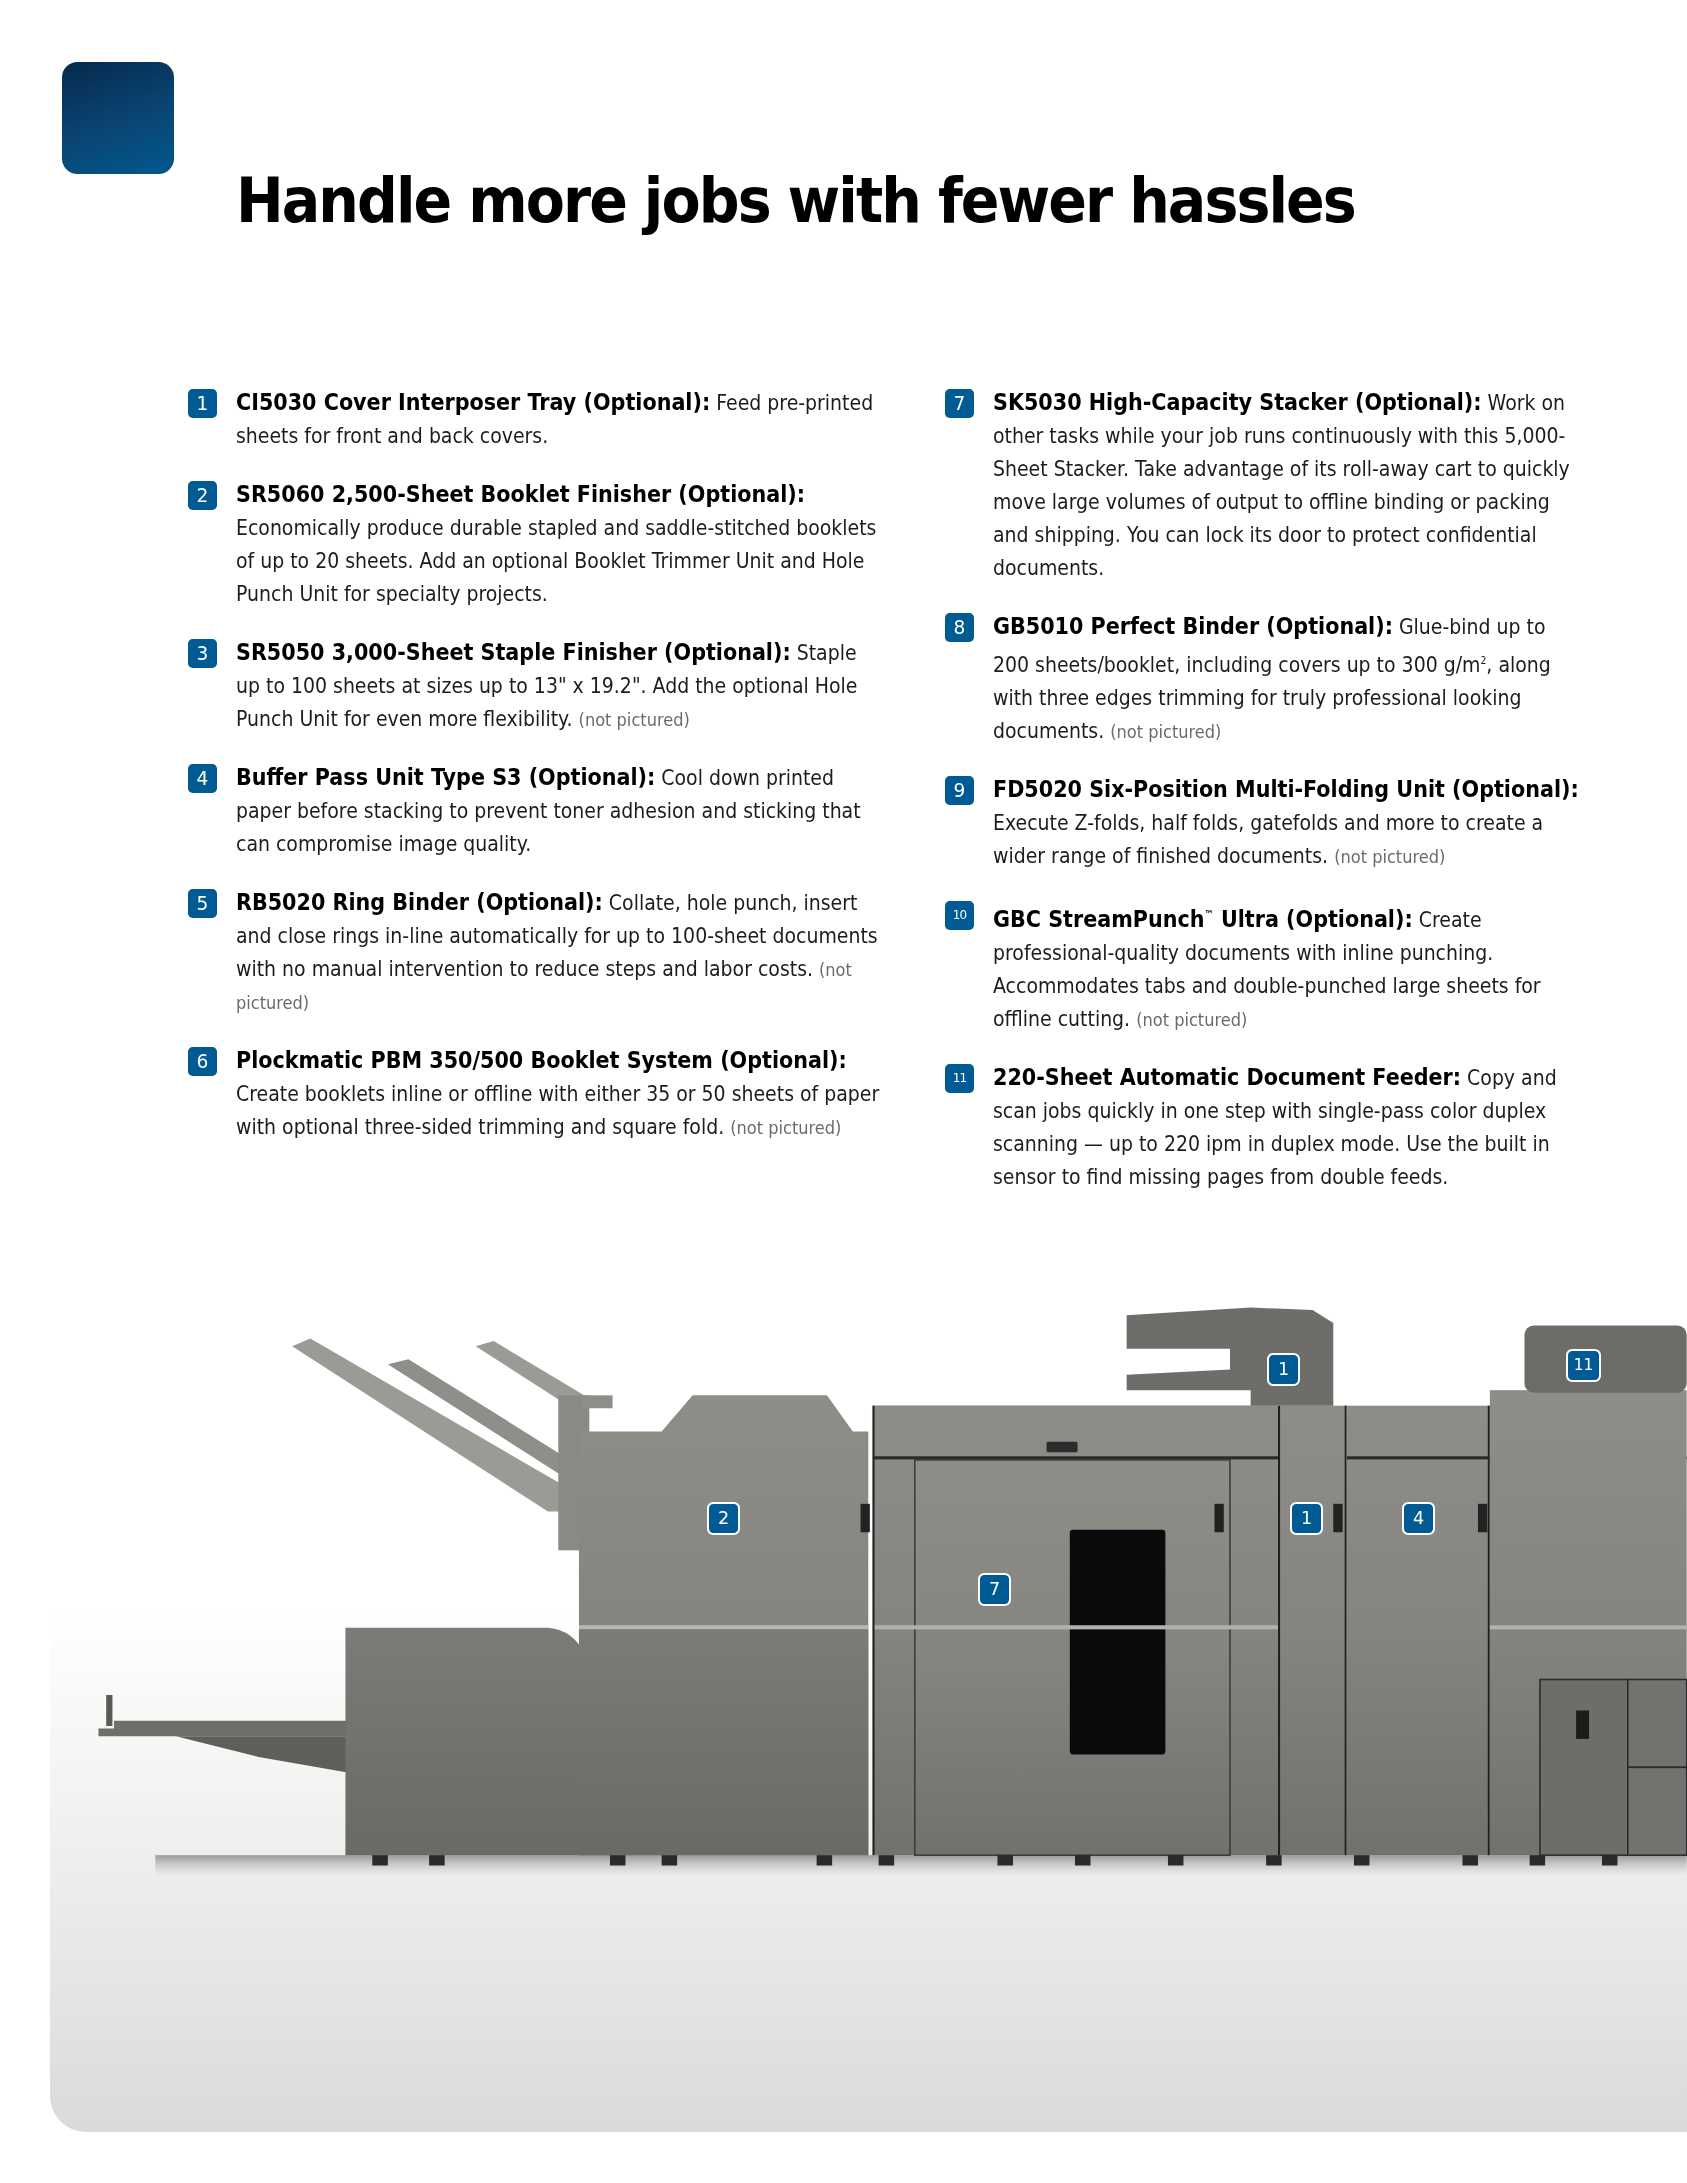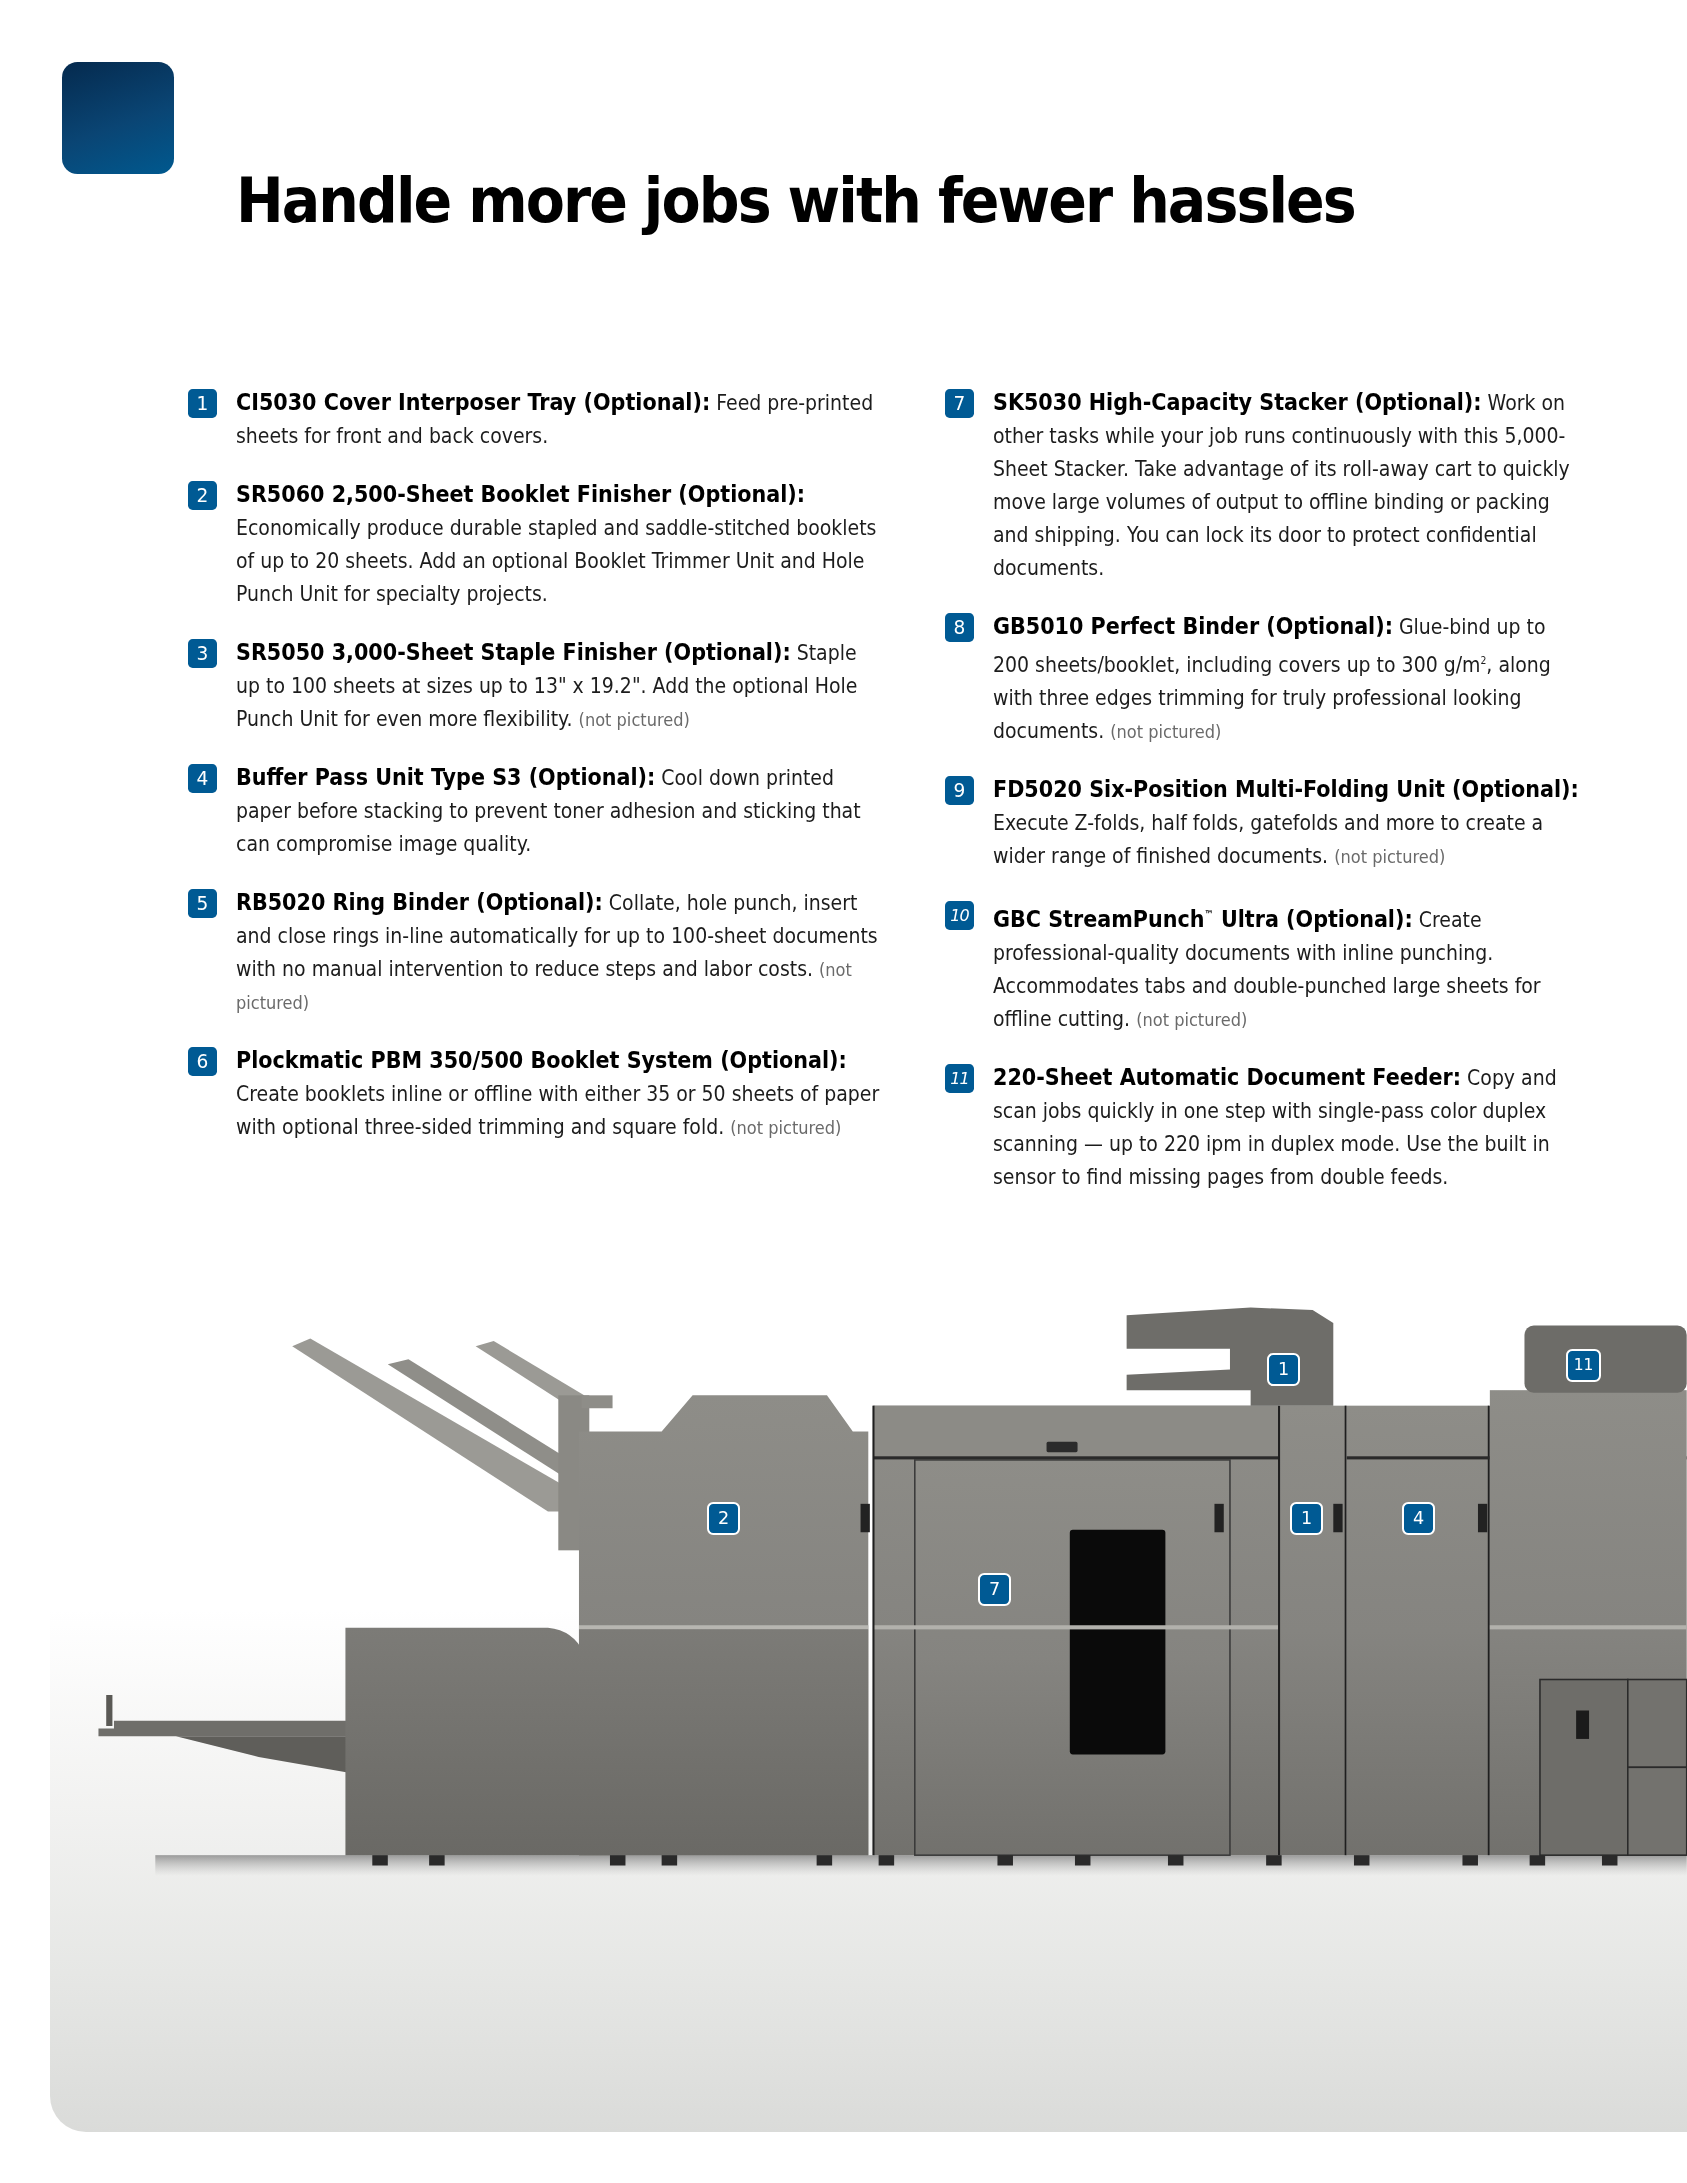--- a/index.html
+++ b/index.html
@@ -22,21 +22,21 @@
   }
   .col { position:absolute; top:386px; }
   .col.left { left:188px; width:693px; }
   .col.right { left:945px; width:641px; }
   .item { position:relative; padding-left:48px; margin-bottom:25px; }
   .badge {
     position:absolute; left:0; top:3.1px; width:29px; height:29px;
     background:#005a94; color:#fff; border-radius:4.7px;
     font-family:"DejaVu Sans",sans-serif; font-size:18.6px; line-height:29px; text-align:center;
   }
-  .badge.two { font-size:16px; letter-spacing:-1px;font-style:italic; }
+  .badge.two { font-size:12px; letter-spacing:-1px; }
   .text {
     font-family:"DejaVu Sans",sans-serif; font-size:21px; line-height:33px;
     transform:scaleX(0.9); transform-origin:left top; width:111%;
     color:#1c1c1c;
   }
   .text b { font-weight:bold; color:#000; font-size:23px; }
   .text .np { color:#6a6a6a; font-size:18px; }
   .text sup { font-size:10.3px; }
   .panel {
     position:absolute; left:50px; right:0; top:1406px; height:726px;

